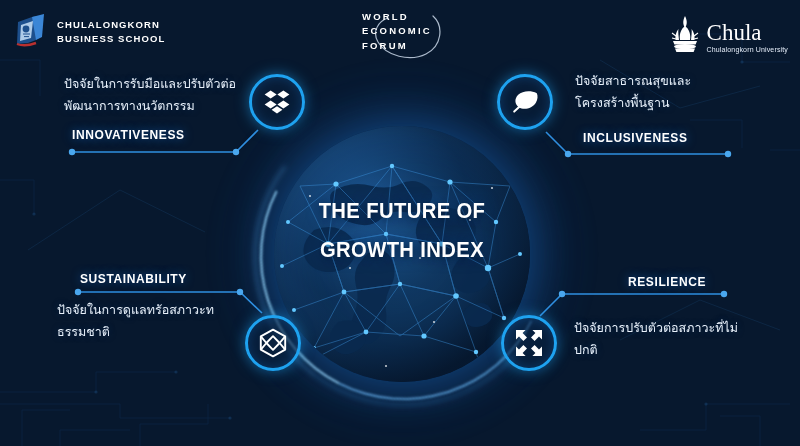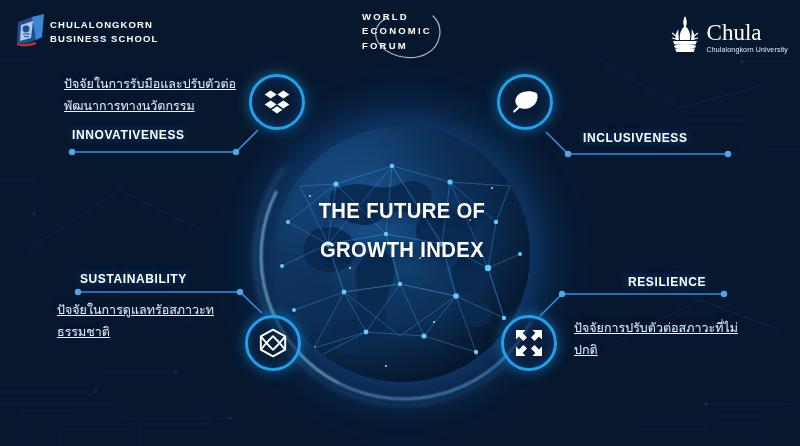--- a/index.html
+++ b/index.html
@@ -121,21 +121,20 @@
     text-shadow: 0 0 10px rgba(20,90,170,0.9);
     white-space: nowrap;
   }
   .thai {
     position: absolute;
     font-size: 12.5px;
     line-height: 1.72;
     color: #e8f1fb;
     white-space: pre-line;
     text-shadow: 0 0 6px rgba(10,40,80,0.8);
-    text-decoration: underline;
   }
 
   #label-innovativeness { left: 72px;  top: 128px; }
   #thai-innovativeness  { left: 64px;  top: 74px;  width: 200px; }
 
   #label-inclusiveness  { left: 583px; top: 131px; }
   #thai-inclusiveness   { left: 575px; top: 71px;  width: 200px; }
 
   #label-sustainability { left: 80px;  top: 272px; }
   #thai-sustainability  { left: 57px;  top: 300px; width: 210px; }
@@ -160,21 +159,21 @@
     transform-origin: center;
   }
   #center-title div { white-space: nowrap; }
 
   
   #logo-cbs {
     position: absolute;
     left: 12px; top: 12px;
     display: flex;
     align-items: center;
-    gap: 0;
+    gap: 7px;
   }
   #logo-cbs .cbs-text {
     font-size: 9.5px;
     font-weight: bold;
     letter-spacing: 1.1px;
     line-height: 1.45;
     color: #ffffff;
     white-space: pre-line;
   }
 
@@ -404,20 +403,22 @@
 
   <div id="center-title">
     <div>THE FUTURE OF</div>
     <div>GROWTH INDEX</div>
   </div>
 
   <div class="thai" id="thai-innovativeness">ปัจจัยในการรับมือและปรับตัวต่อ
 พัฒนาการทางนวัตกรรม</div>
   <div class="label" id="label-innovativeness">INNOVATIVENESS</div>
 
+  <div class="thai" id="thai-inclusiveness">ปัจจัยสาธารณสุขและ
+โครงสร้างพื้นฐาน</div>
   <div class="label" id="label-inclusiveness">INCLUSIVENESS</div>
 
   <div class="label" id="label-sustainability">SUSTAINABILITY</div>
   <div class="thai" id="thai-sustainability">ปัจจัยในการดูแลทรัอสภาวะท
 ธรรมชาติ</div>
 
   <div class="label" id="label-resilience">RESILIENCE</div>
   <div class="thai" id="thai-resilience">ปัจจัยการปรับตัวต่อสภาวะที่ไม่
 ปกติ</div>
 

